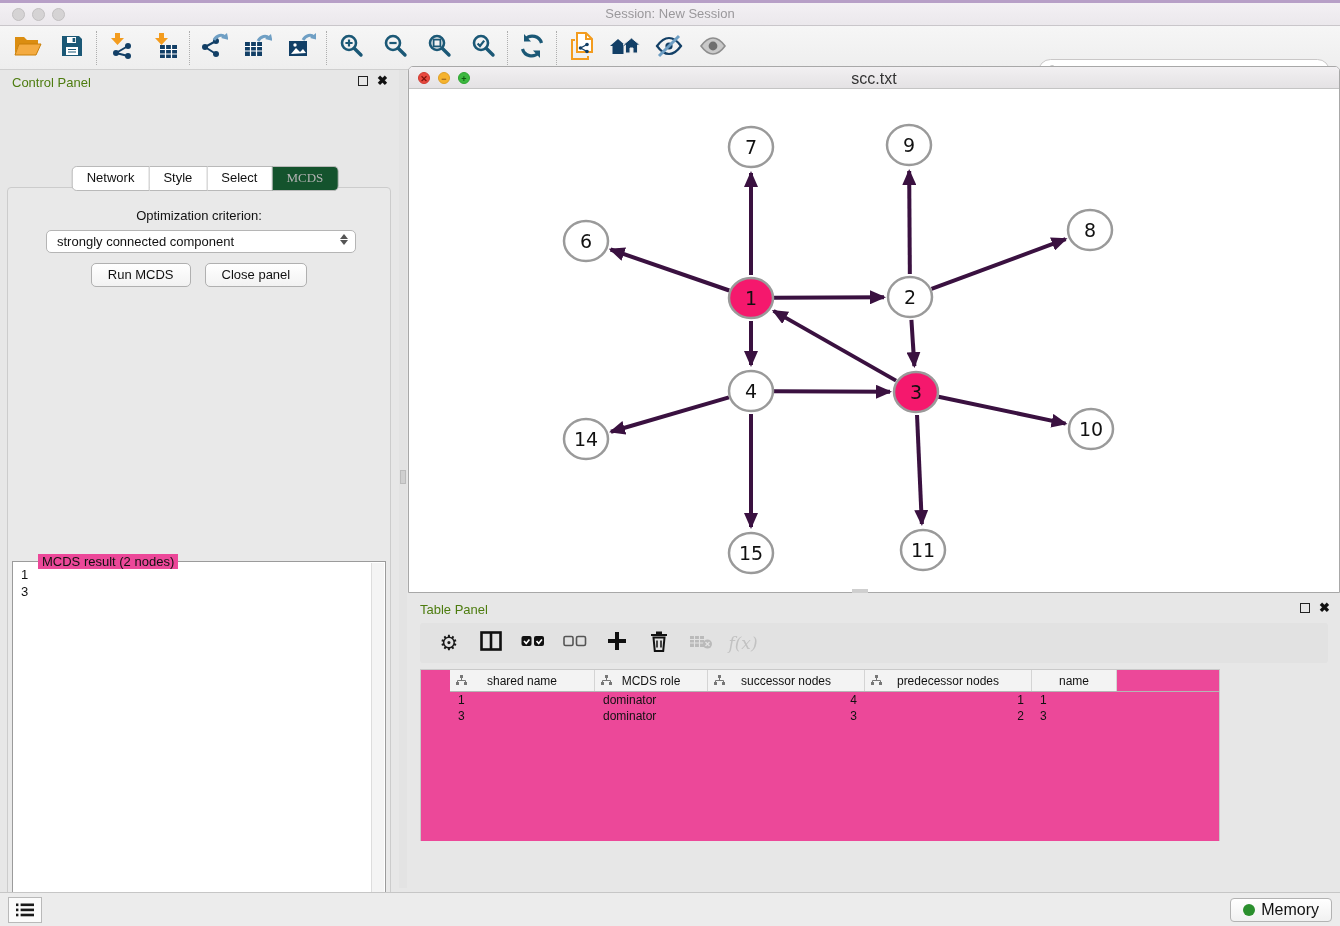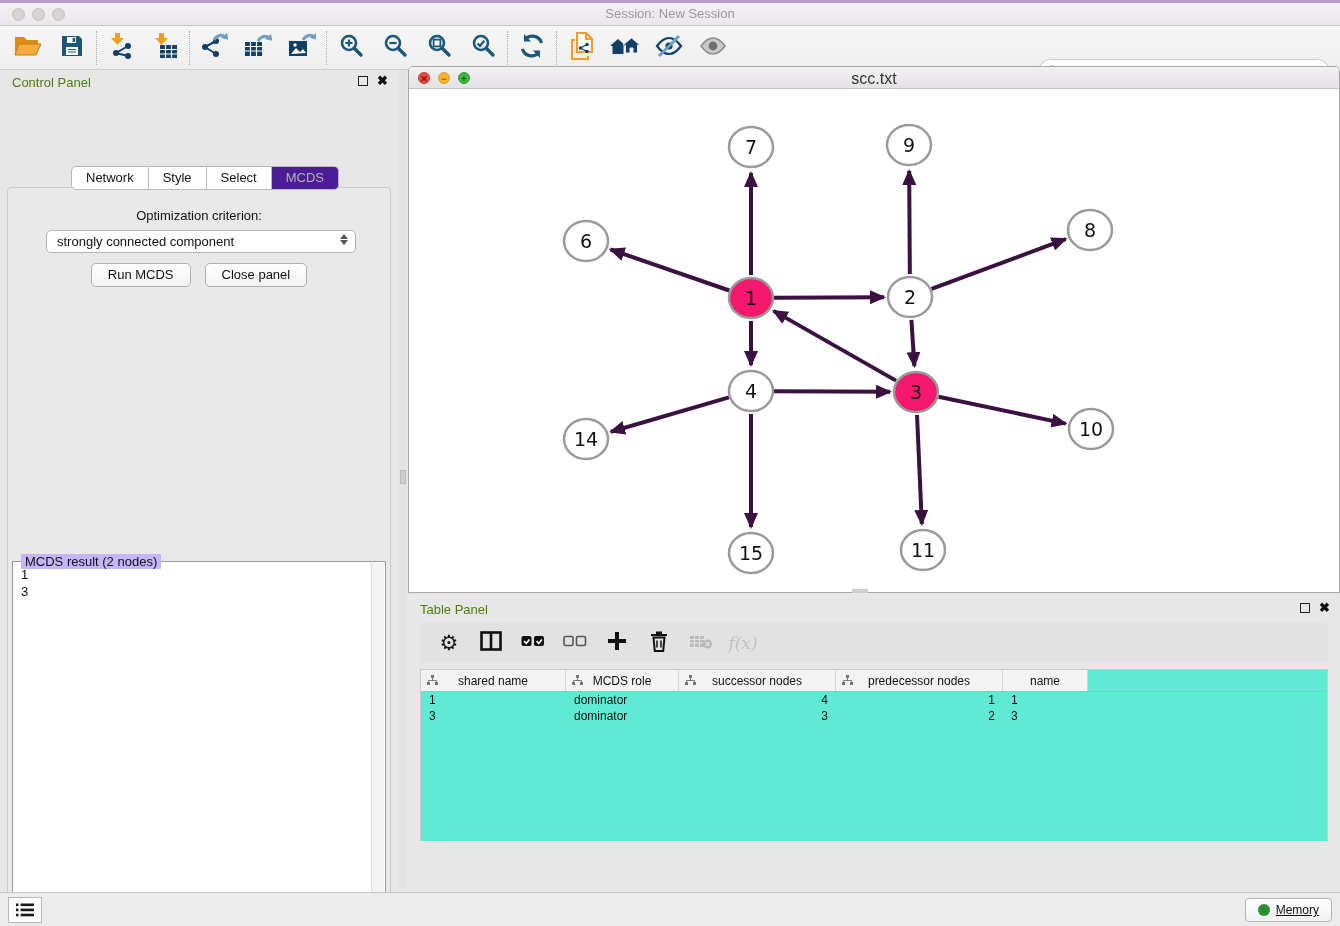--- a/index.html
+++ b/index.html
@@ -32,40 +32,40 @@
   .panel-header .ph-title { position:absolute; left:12px; top:5px; font-size:13px; color:#4d7c0f; }
   .ph-btns { position:absolute; right:10px; top:6px; display:flex; gap:9px; align-items:center; }
   .float-btn { width:10px; height:10px; border:1.6px solid #222; display:inline-block; }
   .close-btn { font-size:13px; font-weight:bold; color:#111; line-height:10px; }
 
   .seg-tabs { position:absolute; left:50%; transform:translateX(-50%); display:flex;padding-left:12px; }
   .seg { font-size:13px; color:#111; background:#fff; border:1px solid #b9b9b9; border-left:none;
     padding:3px 14px 4px; white-space:nowrap; }
   .seg:first-child { border-left:1px solid #b9b9b9; border-radius:5px 0 0 5px; }
   .seg:last-child { border-radius:0 5px 5px 0; }
-  .seg.active { background:#4c1d95; color:#b2b2b2; }
+  .seg.active { background:#14532d; color:#b2b2b2;font-family:Liberation Serif, serif; }
 
   .cp-tabs { top:96px; z-index:3; }
   .cp-content { position:absolute; left:7px; top:117px; width:384px; height:763px;
     background:#e9e9e9; border:1px solid #cccccc; border-radius:4px; }
   .opt-label { position:absolute; left:0; right:0; top:20px; text-align:center; font-size:13px; color:#111; }
   .dropdown { position:absolute; left:38px; top:42px; width:310px; height:23px; background:#fff;
     border:1px solid #b5b5b5; border-radius:5px; font-size:13px; color:#111;
     display:flex; align-items:center; padding-left:10px; }
   .dd-arrows { position:absolute; right:7px; top:3px; display:flex; flex-direction:column; gap:1px; }
   .dd-arrows i { width:0; height:0; border-left:4px solid transparent; border-right:4px solid transparent; }
   .dd-arrows i.up { border-bottom:5px solid #555; }
   .dd-arrows i.down { border-top:5px solid #555; }
   .btn-row { position:absolute; left:0; right:0; top:75px; display:flex; justify-content:center; gap:14px; }
   .mac-btn { font-size:13px; color:#111; background:linear-gradient(#ffffff,#f2f2f2);
     border:1px solid #b0b0b0; border-radius:5px; padding:3px 16px 4px; }
 
   .result-box { position:absolute; left:4px; top:373px; width:374px; height:382px;
     border:1px solid #9b9b9b; background:#fff; }
-  .result-legend { position:absolute; left:8px; top:-8px; background:#c4b5fd; padding:0 4px;
+  .result-legend { position:absolute; left:25px; top:-8px; background:#ec4899; padding:0 4px;
     font-size:13px; color:#111; white-space:nowrap; }
   .result-text { position:absolute; left:2px; top:4px; right:16px; bottom:2px;
     font-size:13px; color:#111; white-space:pre; line-height:17px; padding-left:6px; overflow:hidden; }
   .result-scroll { position:absolute; right:1px; top:1px; bottom:1px; width:13px;
     background:#f4f4f4; border-left:1px solid #ddd; }
 
   
   .v-splitter { position:absolute; left:399px; top:70px; width:8px; height:818px; background:#e3e3e3; }
   .v-grip { position:absolute; left:1px; top:400px; width:6px; height:14px; background:#cfcfcf; border:1px solid #bbb; }
 
@@ -85,43 +85,43 @@
 
   
   .table-panel { position:absolute; left:408px; top:597px; width:932px; height:291px; background:#e7e7e7; }
   .tp-toolbar { position:absolute; left:12px; top:26px; width:908px; height:40px;
     background:#e2e2e2; border-radius:3px; display:flex; align-items:center; padding-left:10px; gap:4px; }
   .tp-icon { width:38px; height:34px; display:flex; align-items:center; justify-content:center; }
   .tp-icon.disabled { opacity:.55; }
   .glyph-gear { font-size:21px; color:#1a1a1a; line-height:20px; }
   .fx-text { font-family:"DejaVu Serif", serif; font-style:italic; font-size:17px; color:#a8a8a8; }
 
-  .data-table { position:absolute; left:12px; top:72px; width:908px; height:172px; background:#5eead4;
-    border:1px solid #c9c9c9; border-bottom:none; overflow:hidden; }
+  .data-table { position:absolute; left:12px; top:72px; width:800px; height:172px; background:#ec4899;
+    border:1px solid #c9c9c9; border-bottom:none; overflow:hidden;padding-left:29px; }
   .dt-header { display:flex; height:22px; border-bottom:1px solid #b5b5b5; }
   .dt-hcell { background:#f3f3f3; border-right:1px solid #d4d4d4; font-size:12px; color:#111;
     display:flex; align-items:center; justify-content:center; gap:5px; position:relative; }
   .dt-hcell .sort-ic { position:absolute; left:6px; top:5px; }
   .dt-row { display:flex; height:16px; }
   .dt-cell { font-size:12px; color:#111; padding:1px 8px 0; overflow:hidden; white-space:nowrap; }
   .c0 { width:145px; } .c1 { width:113px; } .c2 { width:157px; } .c3 { width:167px;justify-content:center; } .c4 { width:85px; }
   .al-r { text-align:right; } .al-l { text-align:left; }
 
   .tp-bottom { position:absolute; left:0; right:0; bottom:0; height:47px; background:#e7e7e7; border-top:1px solid #d0d0d0; }
   .tp-tabs { top:10px; }
 
   
   .status-bar { position:absolute; left:0; top:892px; width:1340px; height:34px;
     background:#ececec; border-top:1px solid #c6c6c6; }
   .list-btn { position:absolute; left:8px; top:4px; width:34px; height:26px; background:#fbfbfb;
     border:1px solid #b9b9b9; display:flex; align-items:center; justify-content:center; }
   .memory-btn { position:absolute; right:8px; top:5px; height:24px; background:linear-gradient(#ffffff,#f1f1f1);
     border:1px solid #b3b3b3; border-radius:4px; display:flex; align-items:center; gap:6px; padding:0 12px; }
   .memory-dot { width:12px; height:12px; border-radius:50%; background:#2a8f2d; }
-  .memory-btn span.lbl { font-size:12px; color:#111;text-decoration:underline; }
+  .memory-btn span.lbl { font-size:16px; color:#111; }
 </style>
 </head>
 <body>
 
 <div class="titlebar">
   <div class="accent"></div>
   <span class="tl-dot" style="left:12px"></span>
   <span class="tl-dot" style="left:32px"></span>
   <span class="tl-dot" style="left:52px"></span>
   <div class="title">Session: New Session</div>

